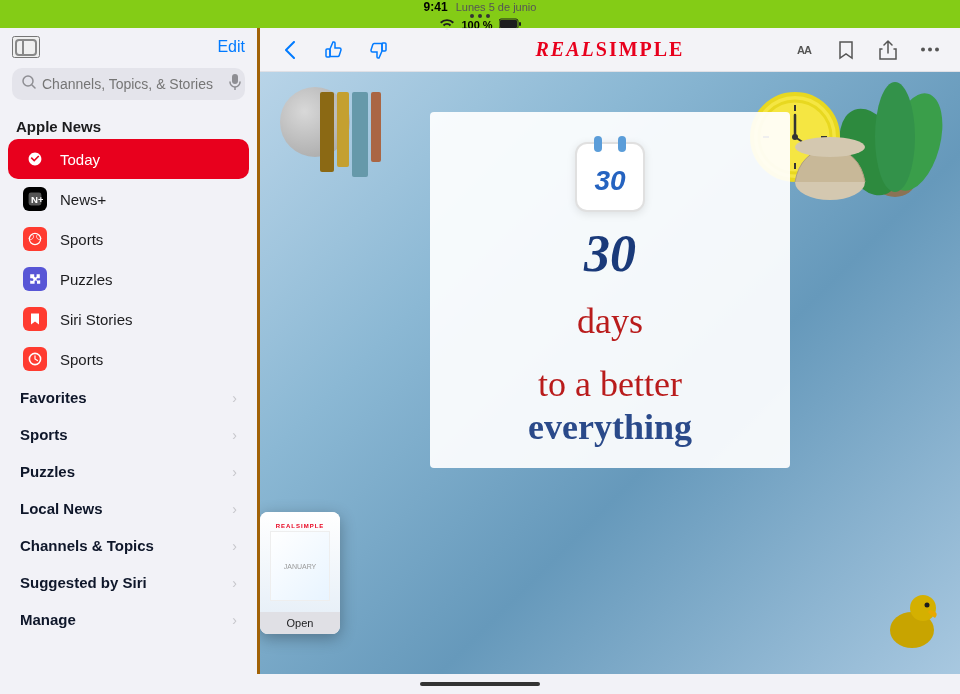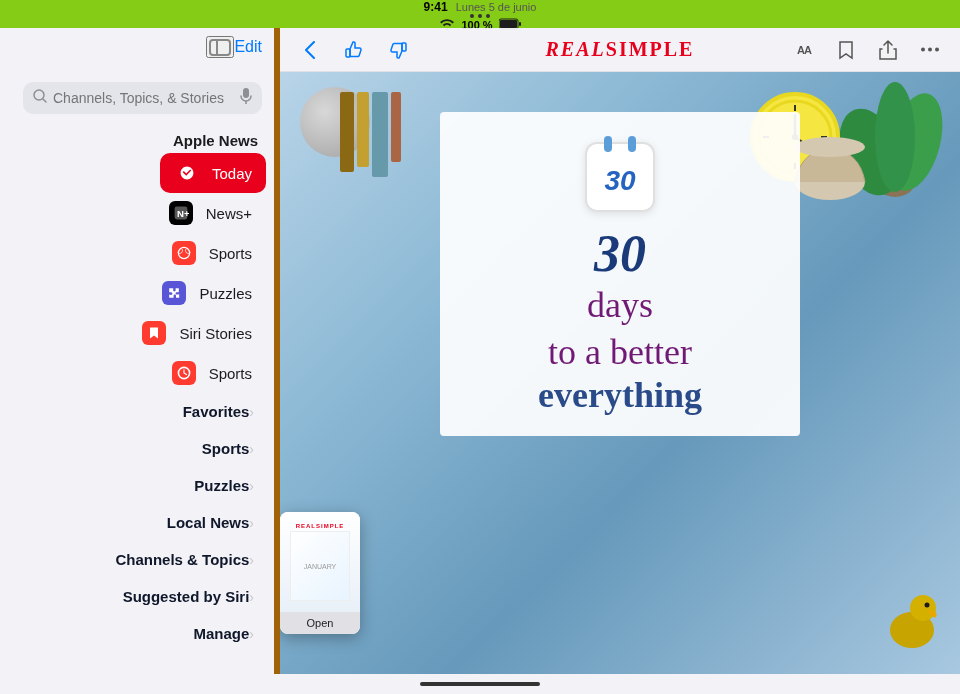--- a/index.html
+++ b/index.html
@@ -33,28 +33,27 @@
 
     
     .app-body {
       display: flex;
       flex: 1;
       overflow: hidden;
     }
 
     
     .sidebar {
-      width: 280px;
+      width: 260px;
       background: #f2f2f7;
       display: flex;
       flex-direction: column;
       flex-shrink: 0;
       overflow-y: auto;
-      border-right: 6px solid #a16207;
-      align-items: flex-end;
+      border-right: 3px solid #a16207;
     }
 
     .sidebar-header {
       padding: 8px 12px 4px 12px;
       display: flex;
       align-items: center;
       justify-content: space-between;
     }
 
     .sidebar-collapse-btn {
@@ -85,21 +84,21 @@
     .edit-btn {
       color: #007aff;
       font-size: 16px;
       font-weight: 400;
       background: none;
       border: none;
       cursor: pointer;
     }
 
     .search-bar {
-      margin: 20px 12px 10px 12px;
+      margin: 6px 12px 10px 12px;
       background: #e4e4eb;
       border-radius: 10px;
       display: flex;
       align-items: center;
       padding: 6px 10px;
       gap: 6px;
     }
     .search-bar input {
       flex: 1;
       background: none;
@@ -374,24 +373,24 @@
       font-size: 52px;
       font-weight: 900;
       color: #1a3a7a;
       line-height: 1.0;
       font-style: italic;
       font-family: Georgia, serif;
     }
     .article-subhead {
       font-size: 36px;
       font-weight: 400;
-      color: #701a75;
+      color: #b91c1c;
       line-height: 1.2;
       font-family: Georgia, serif;
-      margin-top: 4px;
+      margin-top: 20px;
     }
     .article-subhead2 {
       font-size: 36px;
       font-weight: 700;
       color: #2a4a8a;
       font-family: Georgia, serif;
     }
 
     
     .magazine-preview {

